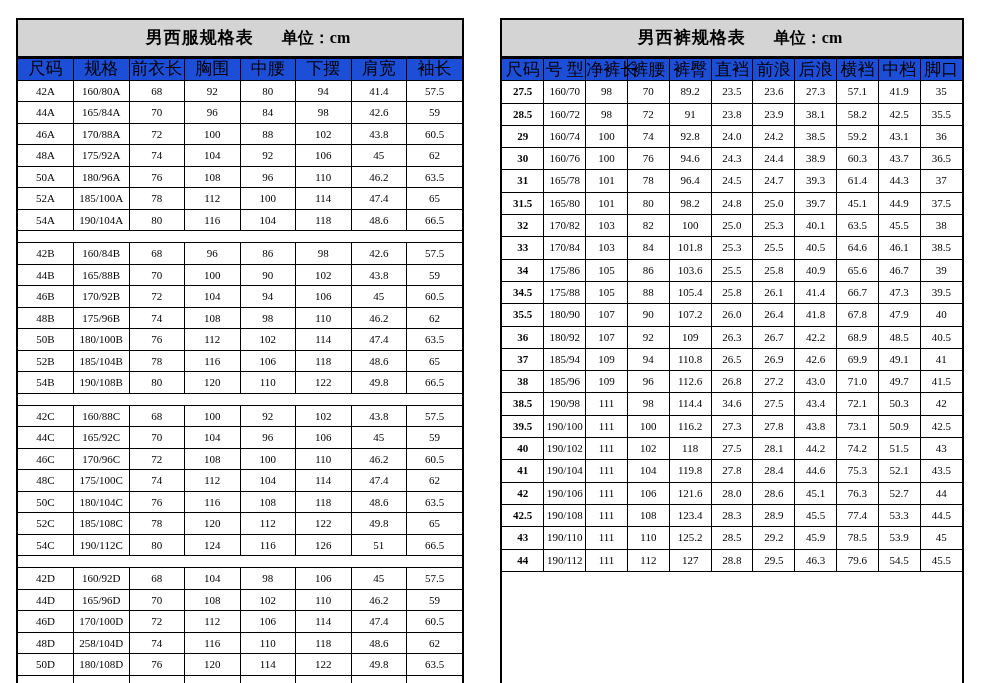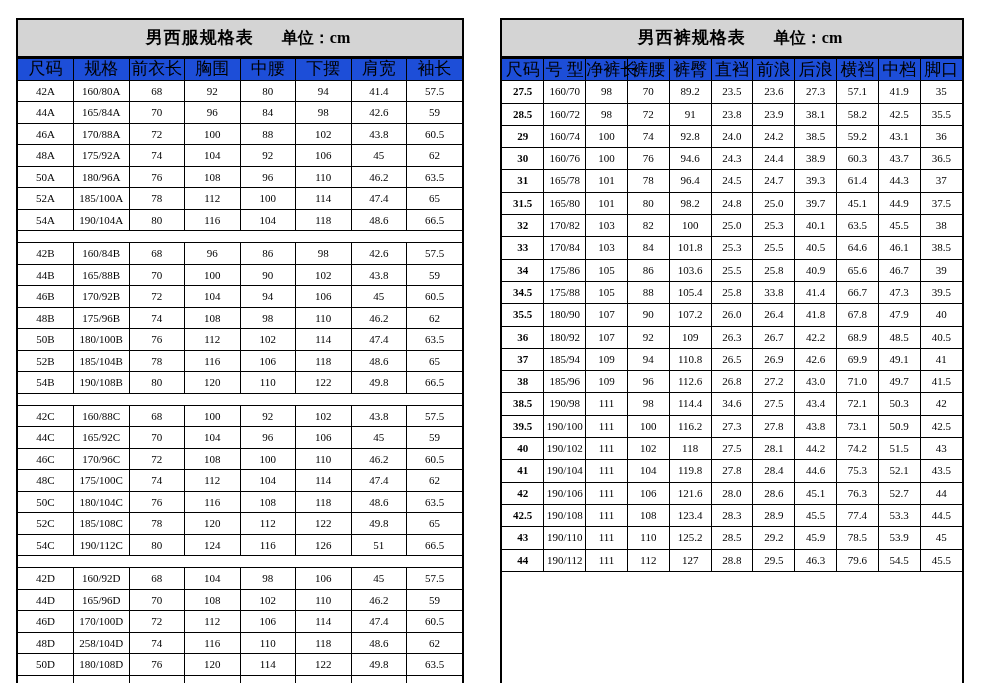--- a/index.html
+++ b/index.html
@@ -541,21 +541,21 @@
               <td>46.7</td>
               <td>39</td>
             </tr>
             <tr>
               <td class="sz">34.5</td>
               <td>175/88</td>
               <td>105</td>
               <td>88</td>
               <td>105.4</td>
               <td>25.8</td>
-              <td>33.8</td>
+              <td>26.1</td>
               <td>41.4</td>
               <td>66.7</td>
               <td>47.3</td>
               <td>39.5</td>
             </tr>
             <tr>
               <td class="sz">35.5</td>
               <td>180/90</td>
               <td>107</td>
               <td>90</td>

